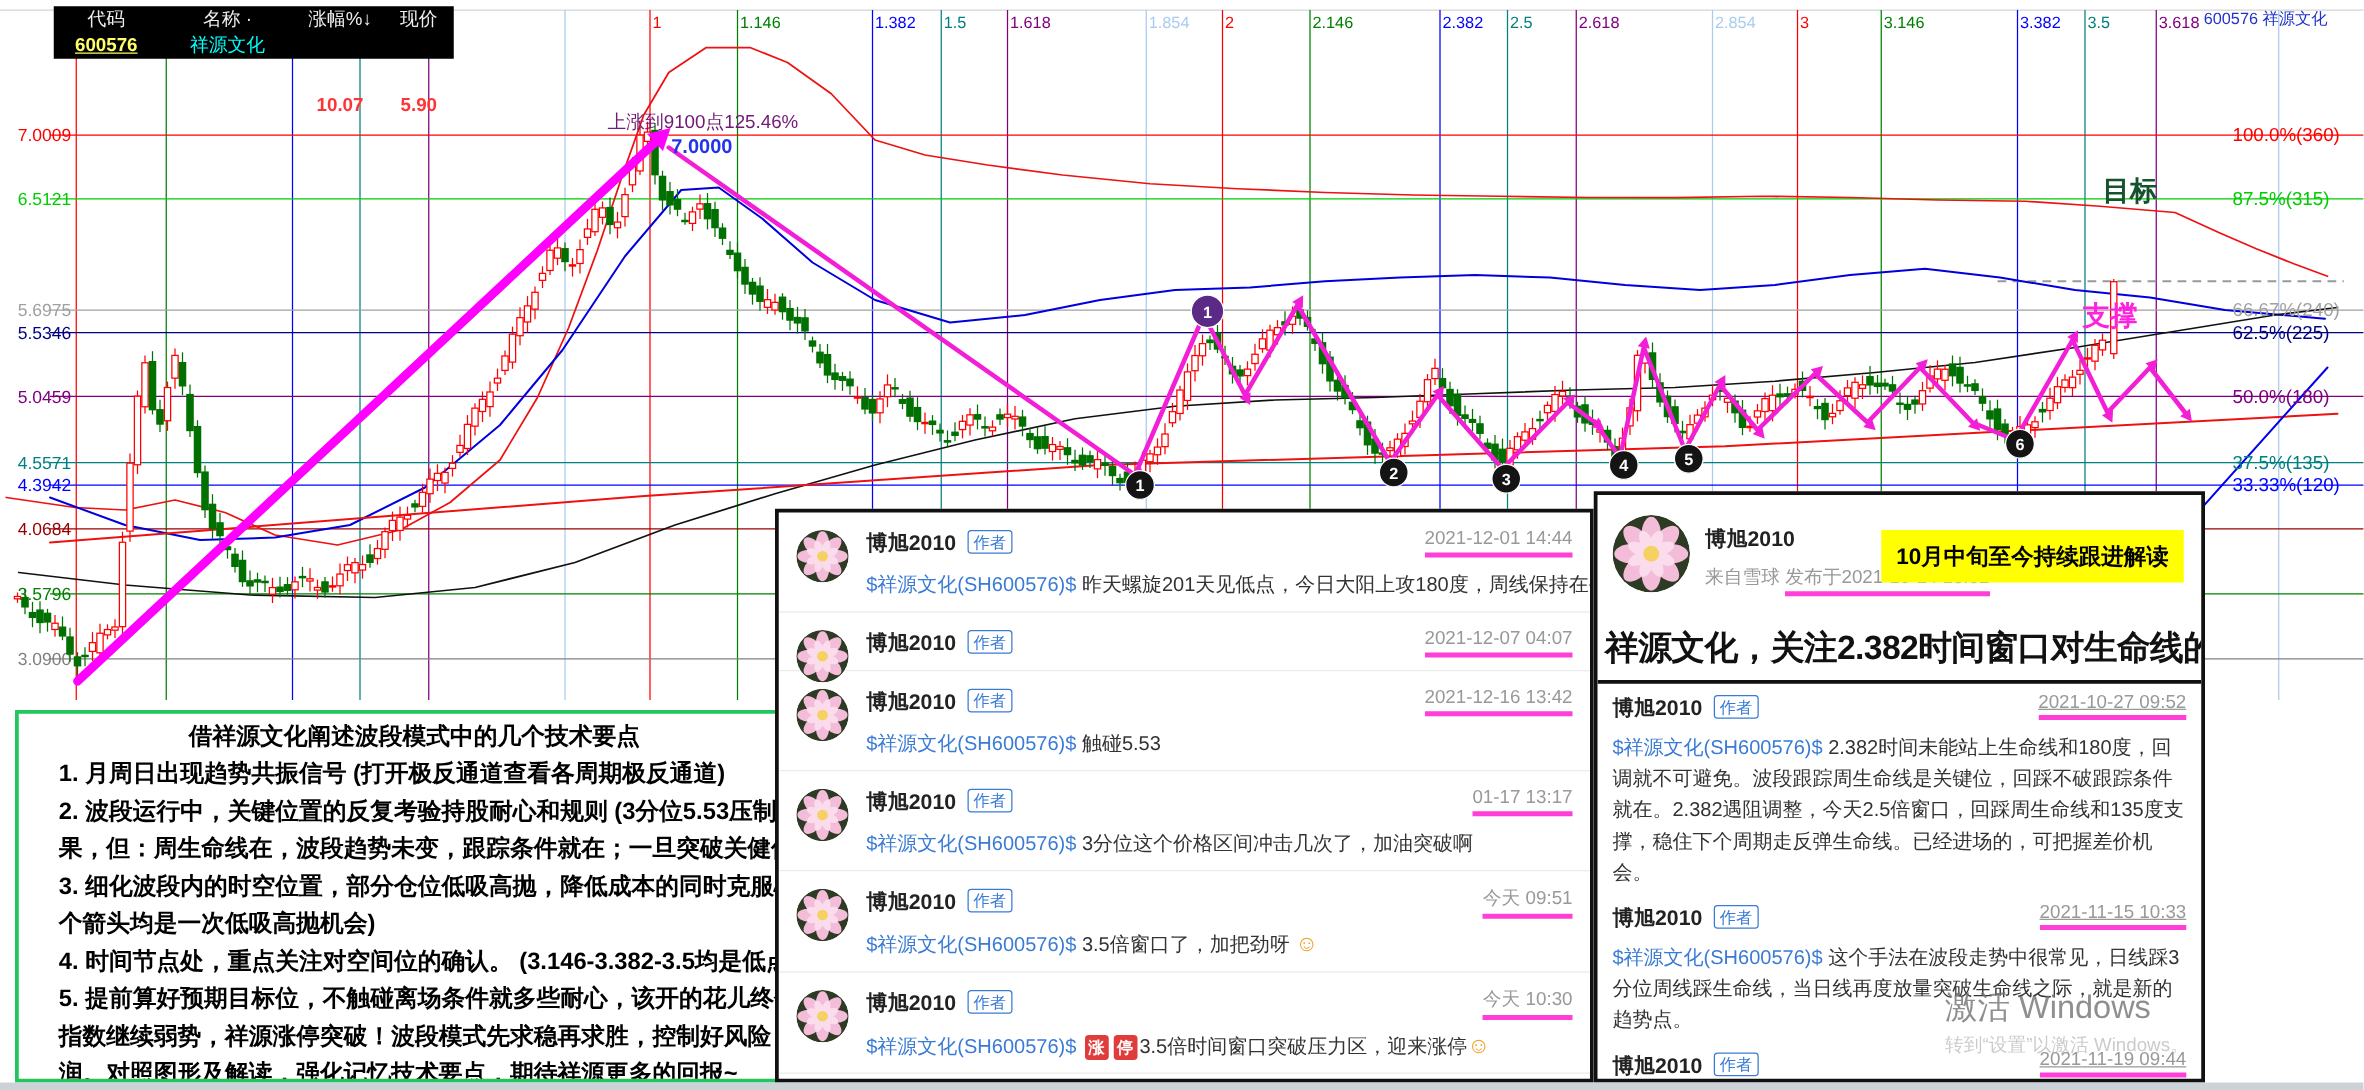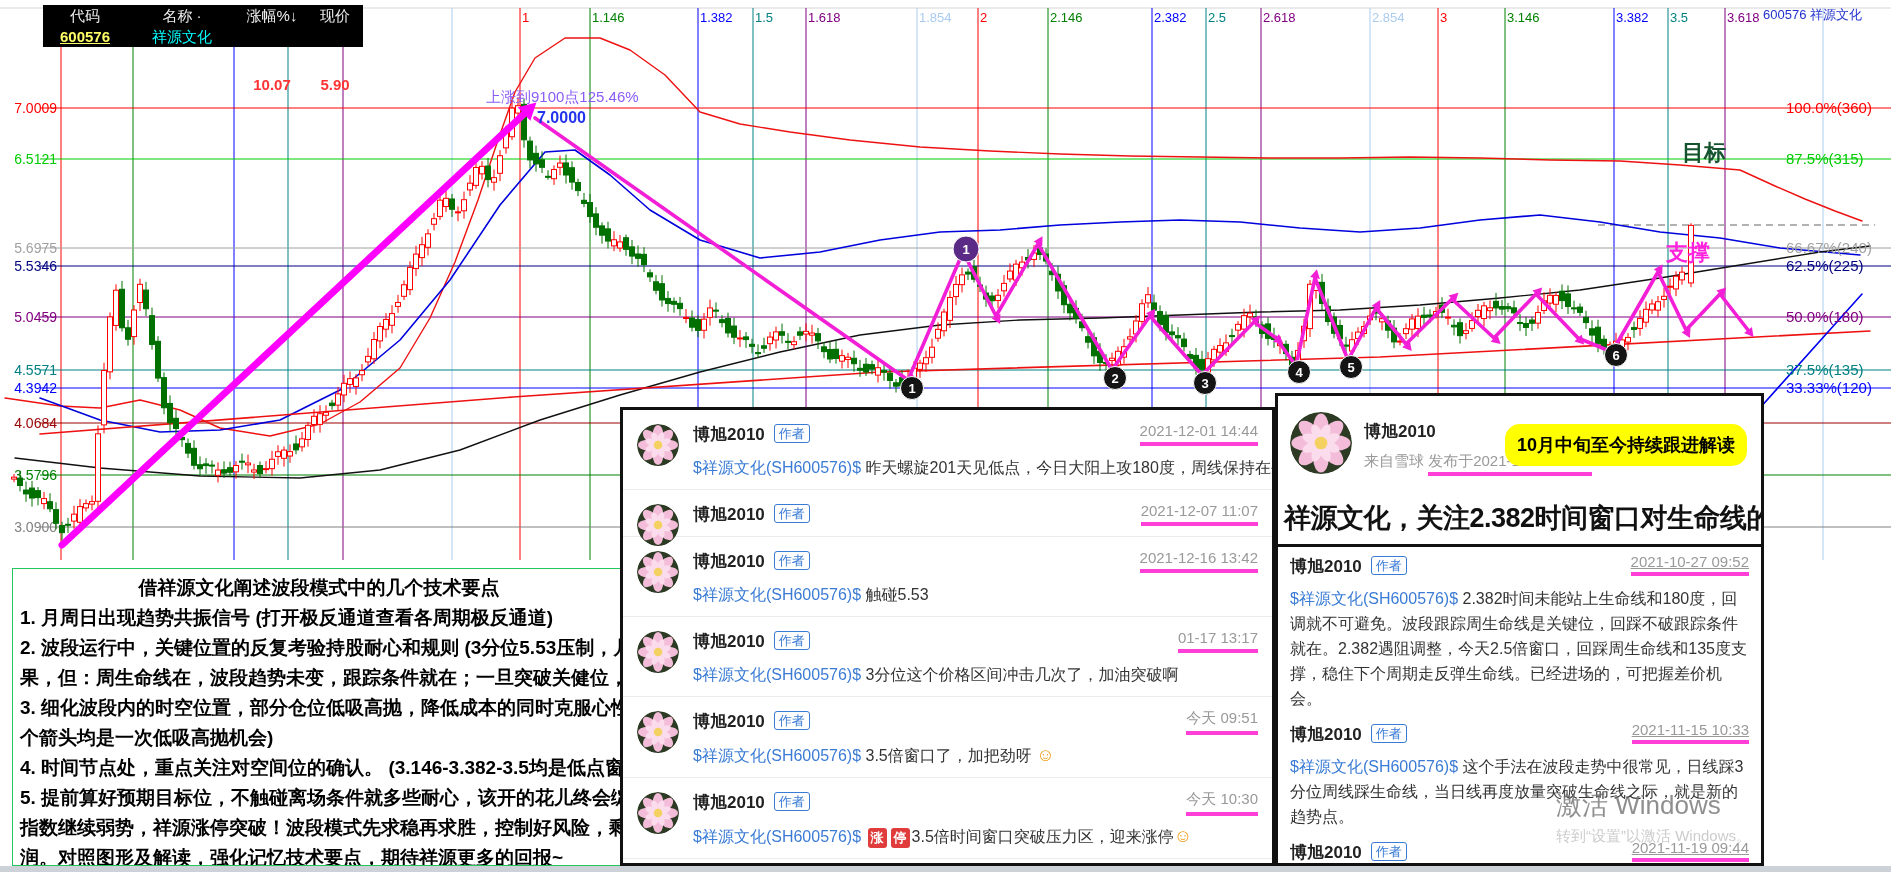--- a/index.html
+++ b/index.html
@@ -10,31 +10,31 @@
   .quote-table{position:absolute;left:43px;top:5px;width:320px;height:42px;background:#000;color:#fff;
                font-size:15px;z-index:3;}
   .q-row{display:grid;grid-template-columns:84px 110px 70px 56px;height:21px;line-height:21px;text-align:center;}
   .q-head span{color:#eee;}
   .q-dot{color:#fff;}
   .q-arrow{color:#ff2020;font-weight:bold;}
   .q-code{color:#ffff66;font-weight:bold;text-decoration:underline;}
   .q-name{color:#00ffff;}
   .q-chg,.q-price{color:#ff3333;font-weight:bold;margin-top:48px;}
   .ann{position:absolute;z-index:2;white-space:nowrap;}
-  .peak-label{left:486px;top:88px;color:#8b5cf6;font-size:15px;}
+  .peak-label{left:486px;top:88px;color:#701a75;font-size:15px;}
   .peak-price{left:537px;top:109px;color:#2233ee;font-size:16px;font-weight:bold;}
   .target-label{left:1682px;top:138px;color:#14532d;font-size:22px;font-weight:bold;}
   .support-label{left:1666px;top:238px;color:#ff22dd;font-size:22px;font-weight:bold;}
   .topright-label{left:1763px;top:6px;color:#2233cc;font-size:13px;}
   
   .panel{position:absolute;background:#fff;z-index:4;box-sizing:border-box;}
   .feed-mid{left:620px;top:407px;width:655px;height:459px;border:3px solid #111;overflow:hidden;}
   .feed-right{left:1275px;top:393px;width:489px;height:473px;border:3px solid #111;overflow:hidden;}
-  .notes{left:12px;top:568px;width:614px;height:298px;border:1px solid #22c55e;overflow:hidden;
-         color:#000;font-weight:bold;font-size:19px;}
+  .notes{left:12px;top:568px;width:614px;height:298px;border:3px solid #22c55e;overflow:hidden;
+         color:#000;font-weight:bold;font-size:19px;padding-left:25px;}
   .notes .n-title{text-align:center;line-height:31px;padding-top:3px;}
   .notes .n-line{line-height:30px;padding:0 7px;white-space:nowrap;}
   
   .c-row{position:relative;padding:13px 14px 10px 14px;border-bottom:1px solid #ececec;}
   .c-avatar{position:absolute;left:14px;top:14px;width:42px;height:42px;border-radius:50%;overflow:hidden;}
   .c-main{margin-left:56px;}
   .c-name{font-size:17px;font-weight:bold;color:#222;}
   .c-badge{display:inline-block;margin-left:9px;font-size:13px;color:#3a7bd5;border:1px solid #3a7bd5;
            border-radius:3px;padding:0 4px;line-height:17px;vertical-align:2px;}
   .c-date{position:absolute;right:14px;top:12px;font-size:15px;color:#999;
@@ -44,21 +44,21 @@
   .c-emoji{color:#f0a020;font-size:18px;}
   .c-flag{display:inline-block;background:#e03c3c;color:#fff;font-size:13px;font-weight:bold;
           border-radius:3px;padding:1px 3px;margin:0 2px;}
   
   .r-head{position:relative;height:102px;}
   .r-avatar{position:absolute;left:12px;top:16px;width:62px;height:62px;border-radius:50%;overflow:hidden;}
   .r-name{position:absolute;left:86px;top:24px;font-size:17px;font-weight:bold;color:#222;}
   .r-src{position:absolute;left:86px;top:56px;font-size:15px;color:#999;}
   .r-pub{border-bottom:4px solid #ff3fd8;padding-bottom:3px;}
   .r-highlight{position:absolute;right:14px;top:28px;background:#ffff00;color:#000;font-weight:bold;
-               font-size:18px;padding:9px 12px;border-radius:15px;}
+               font-size:18px;padding:9px 12px;}
   .r-title{font-size:27px;font-weight:bold;color:#111;padding:2px 6px 8px 6px;border-bottom:3px solid #111;
            white-space:nowrap;letter-spacing:-0.5px;}
   .rc-row{position:relative;padding:8px 12px 4px 12px;}
   .rc-date{position:absolute;right:12px;top:6px;font-size:15px;color:#999;
            border-bottom:4px solid #ff3fd8;padding-bottom:2px;text-decoration:underline;}
   .rc-body{margin-top:8px;font-size:16px;line-height:25px;color:#333;}
   .watermark{position:absolute;left:1556px;top:788px;z-index:6;color:rgba(115,115,115,.8);
              font-size:26px;pointer-events:none;}
   .watermark .w2{font-size:15px;color:rgba(140,140,140,.45);margin-top:4px;}
   .bottom-strip{position:absolute;left:0;top:866px;width:1891px;height:6px;background:#cdd2d9;z-index:7;}
@@ -823,21 +823,21 @@
             <ellipse cx="22" cy="15" rx="3.5" ry="7" fill="#fbdcEC" transform="rotate(22 22 22)"></ellipse>
             <ellipse cx="22" cy="15" rx="3.5" ry="7" fill="#fbdcEC" transform="rotate(67 22 22)"></ellipse>
             <ellipse cx="22" cy="15" rx="3.5" ry="7" fill="#fbdcEC" transform="rotate(112 22 22)"></ellipse>
             <ellipse cx="22" cy="15" rx="3.5" ry="7" fill="#fbdcEC" transform="rotate(157 22 22)"></ellipse>
             <ellipse cx="22" cy="15" rx="3.5" ry="7" fill="#fbdcEC" transform="rotate(202 22 22)"></ellipse>
             <ellipse cx="22" cy="15" rx="3.5" ry="7" fill="#fbdcEC" transform="rotate(247 22 22)"></ellipse>
             <ellipse cx="22" cy="15" rx="3.5" ry="7" fill="#fbdcEC" transform="rotate(292 22 22)"></ellipse>
             <ellipse cx="22" cy="15" rx="3.5" ry="7" fill="#fbdcEC" transform="rotate(337 22 22)"></ellipse>
             <circle cx="22" cy="22" r="4.5" fill="#f4d160"></circle>
           </svg></span>
-        <span class="c-date">2021-12-07 11:07</span>
+        <span class="c-date">2021-12-07 04:07</span>
         <div class="c-main">
           <div><span class="c-name">博旭2010</span><span class="c-badge">作者</span></div>
         </div>
       </div>
       <div class="c-row">
         <span class="c-avatar"><svg viewBox="0 0 44 44" width="100%" height="100%">
             <circle cx="22" cy="22" r="22" fill="#2e3b24"></circle>
             <ellipse cx="22" cy="11" rx="5.5" ry="10" fill="#f3bcd9" transform="rotate(0 22 22)"></ellipse>
             <ellipse cx="22" cy="11" rx="5.5" ry="10" fill="#f3bcd9" transform="rotate(45 22 22)"></ellipse>
             <ellipse cx="22" cy="11" rx="5.5" ry="10" fill="#f3bcd9" transform="rotate(90 22 22)"></ellipse>

